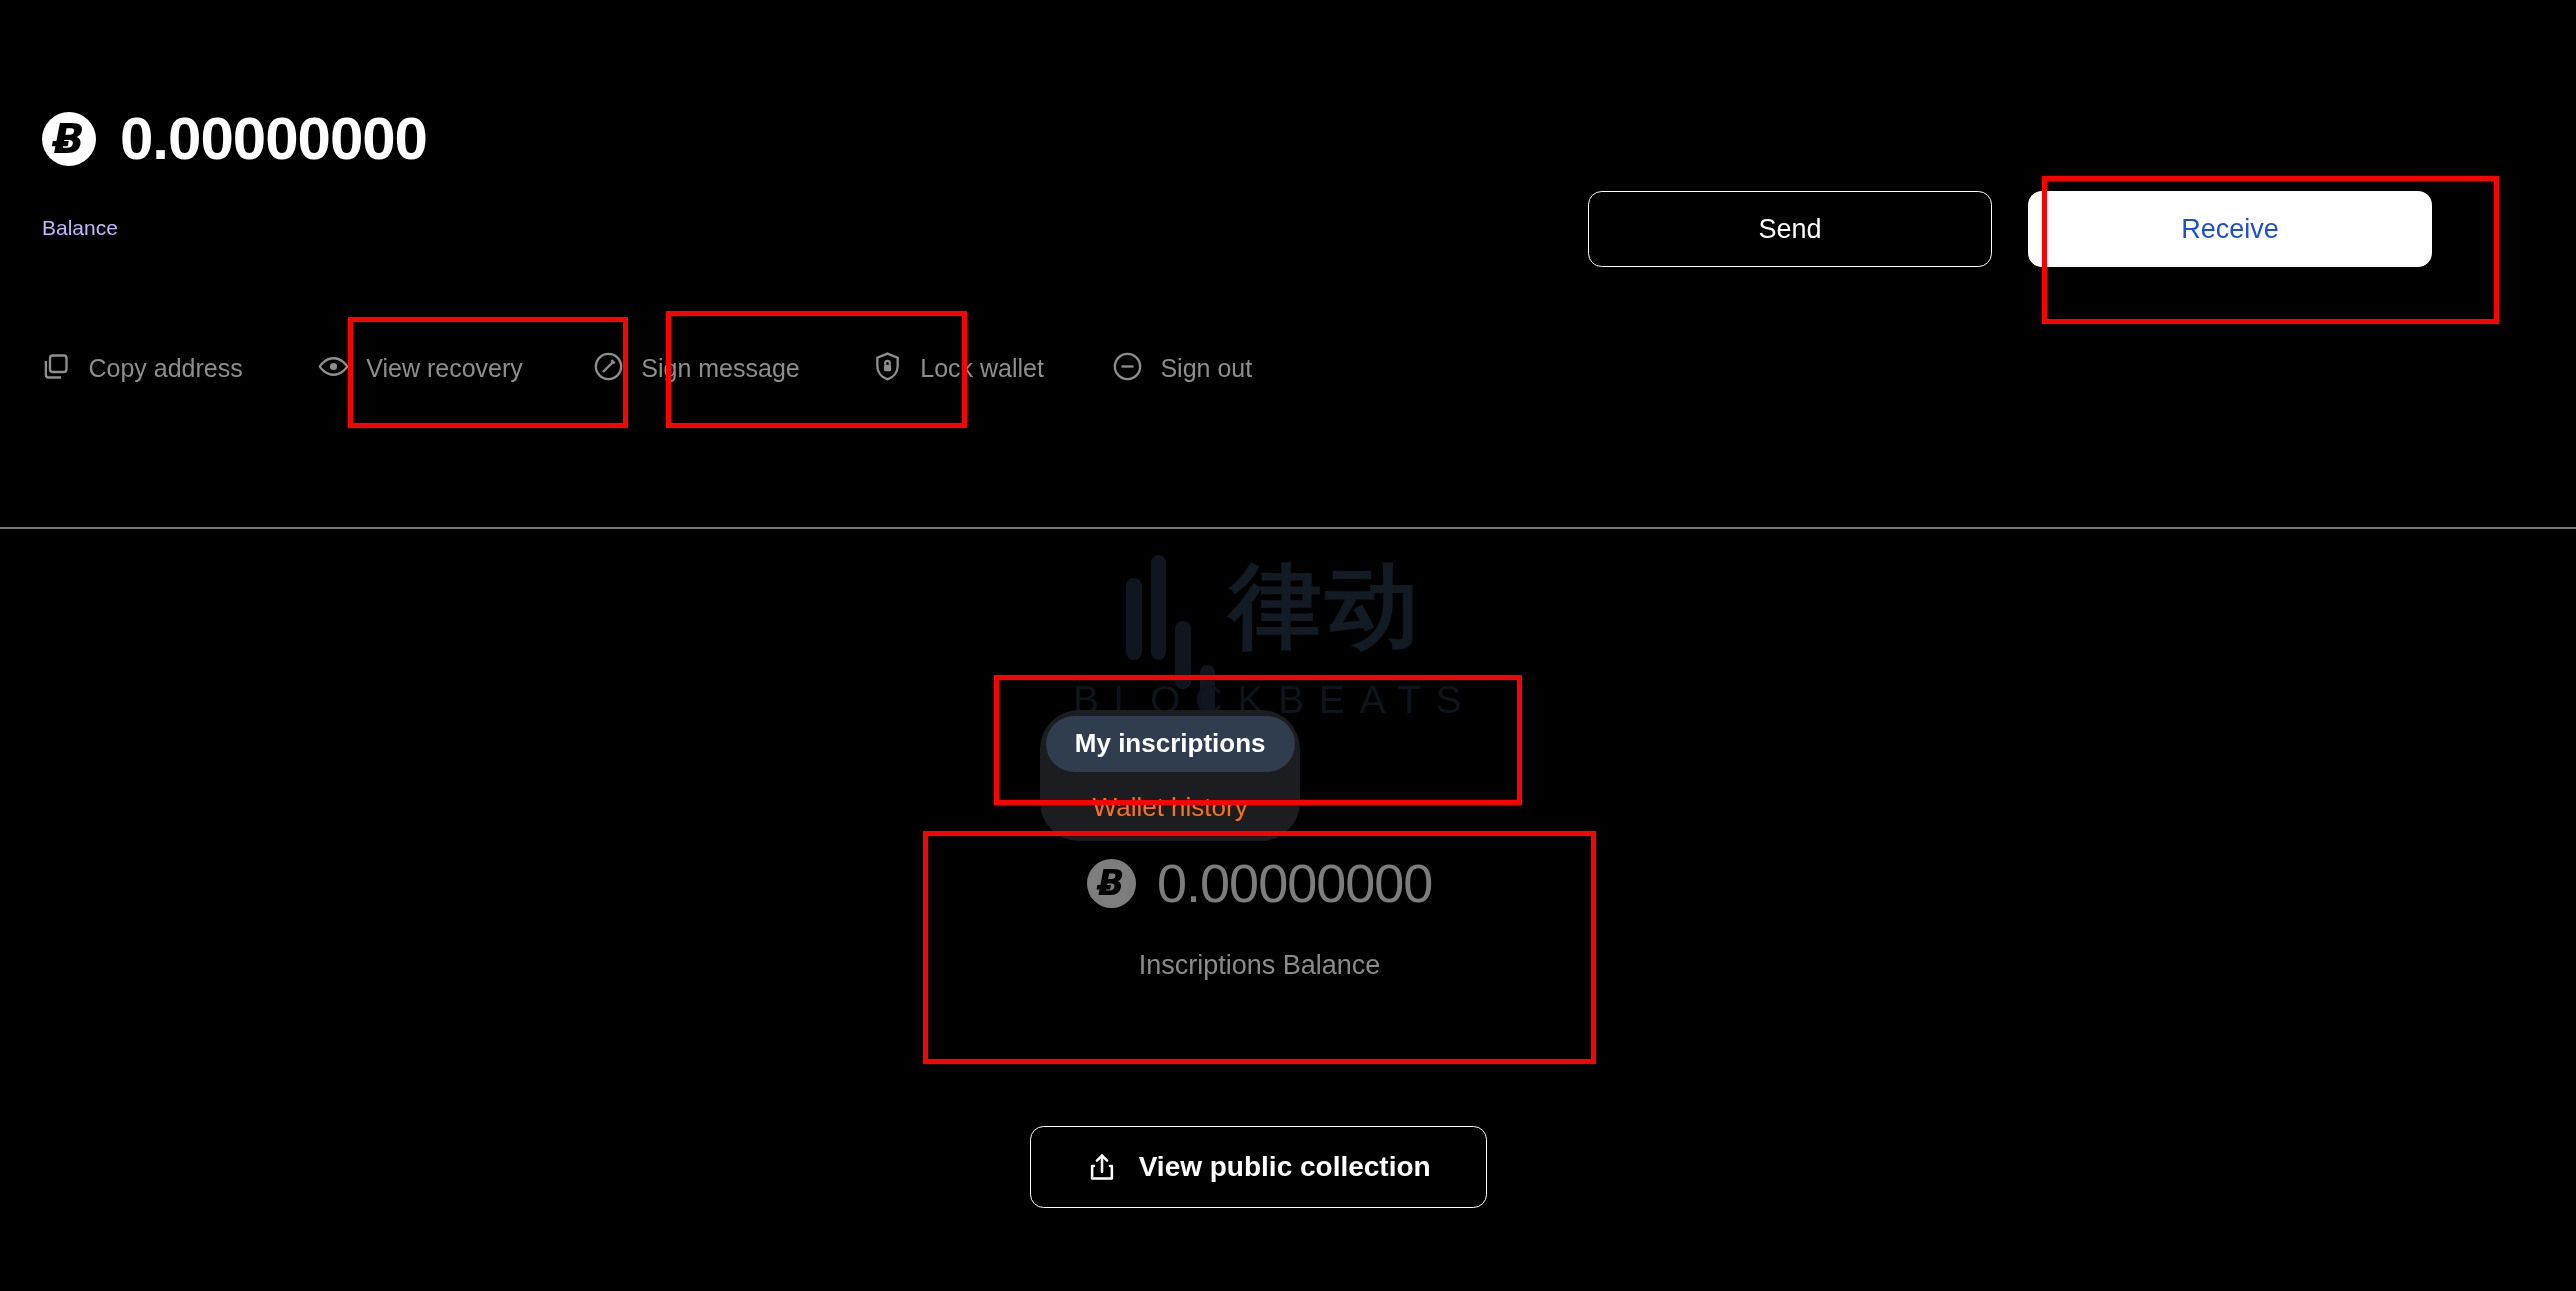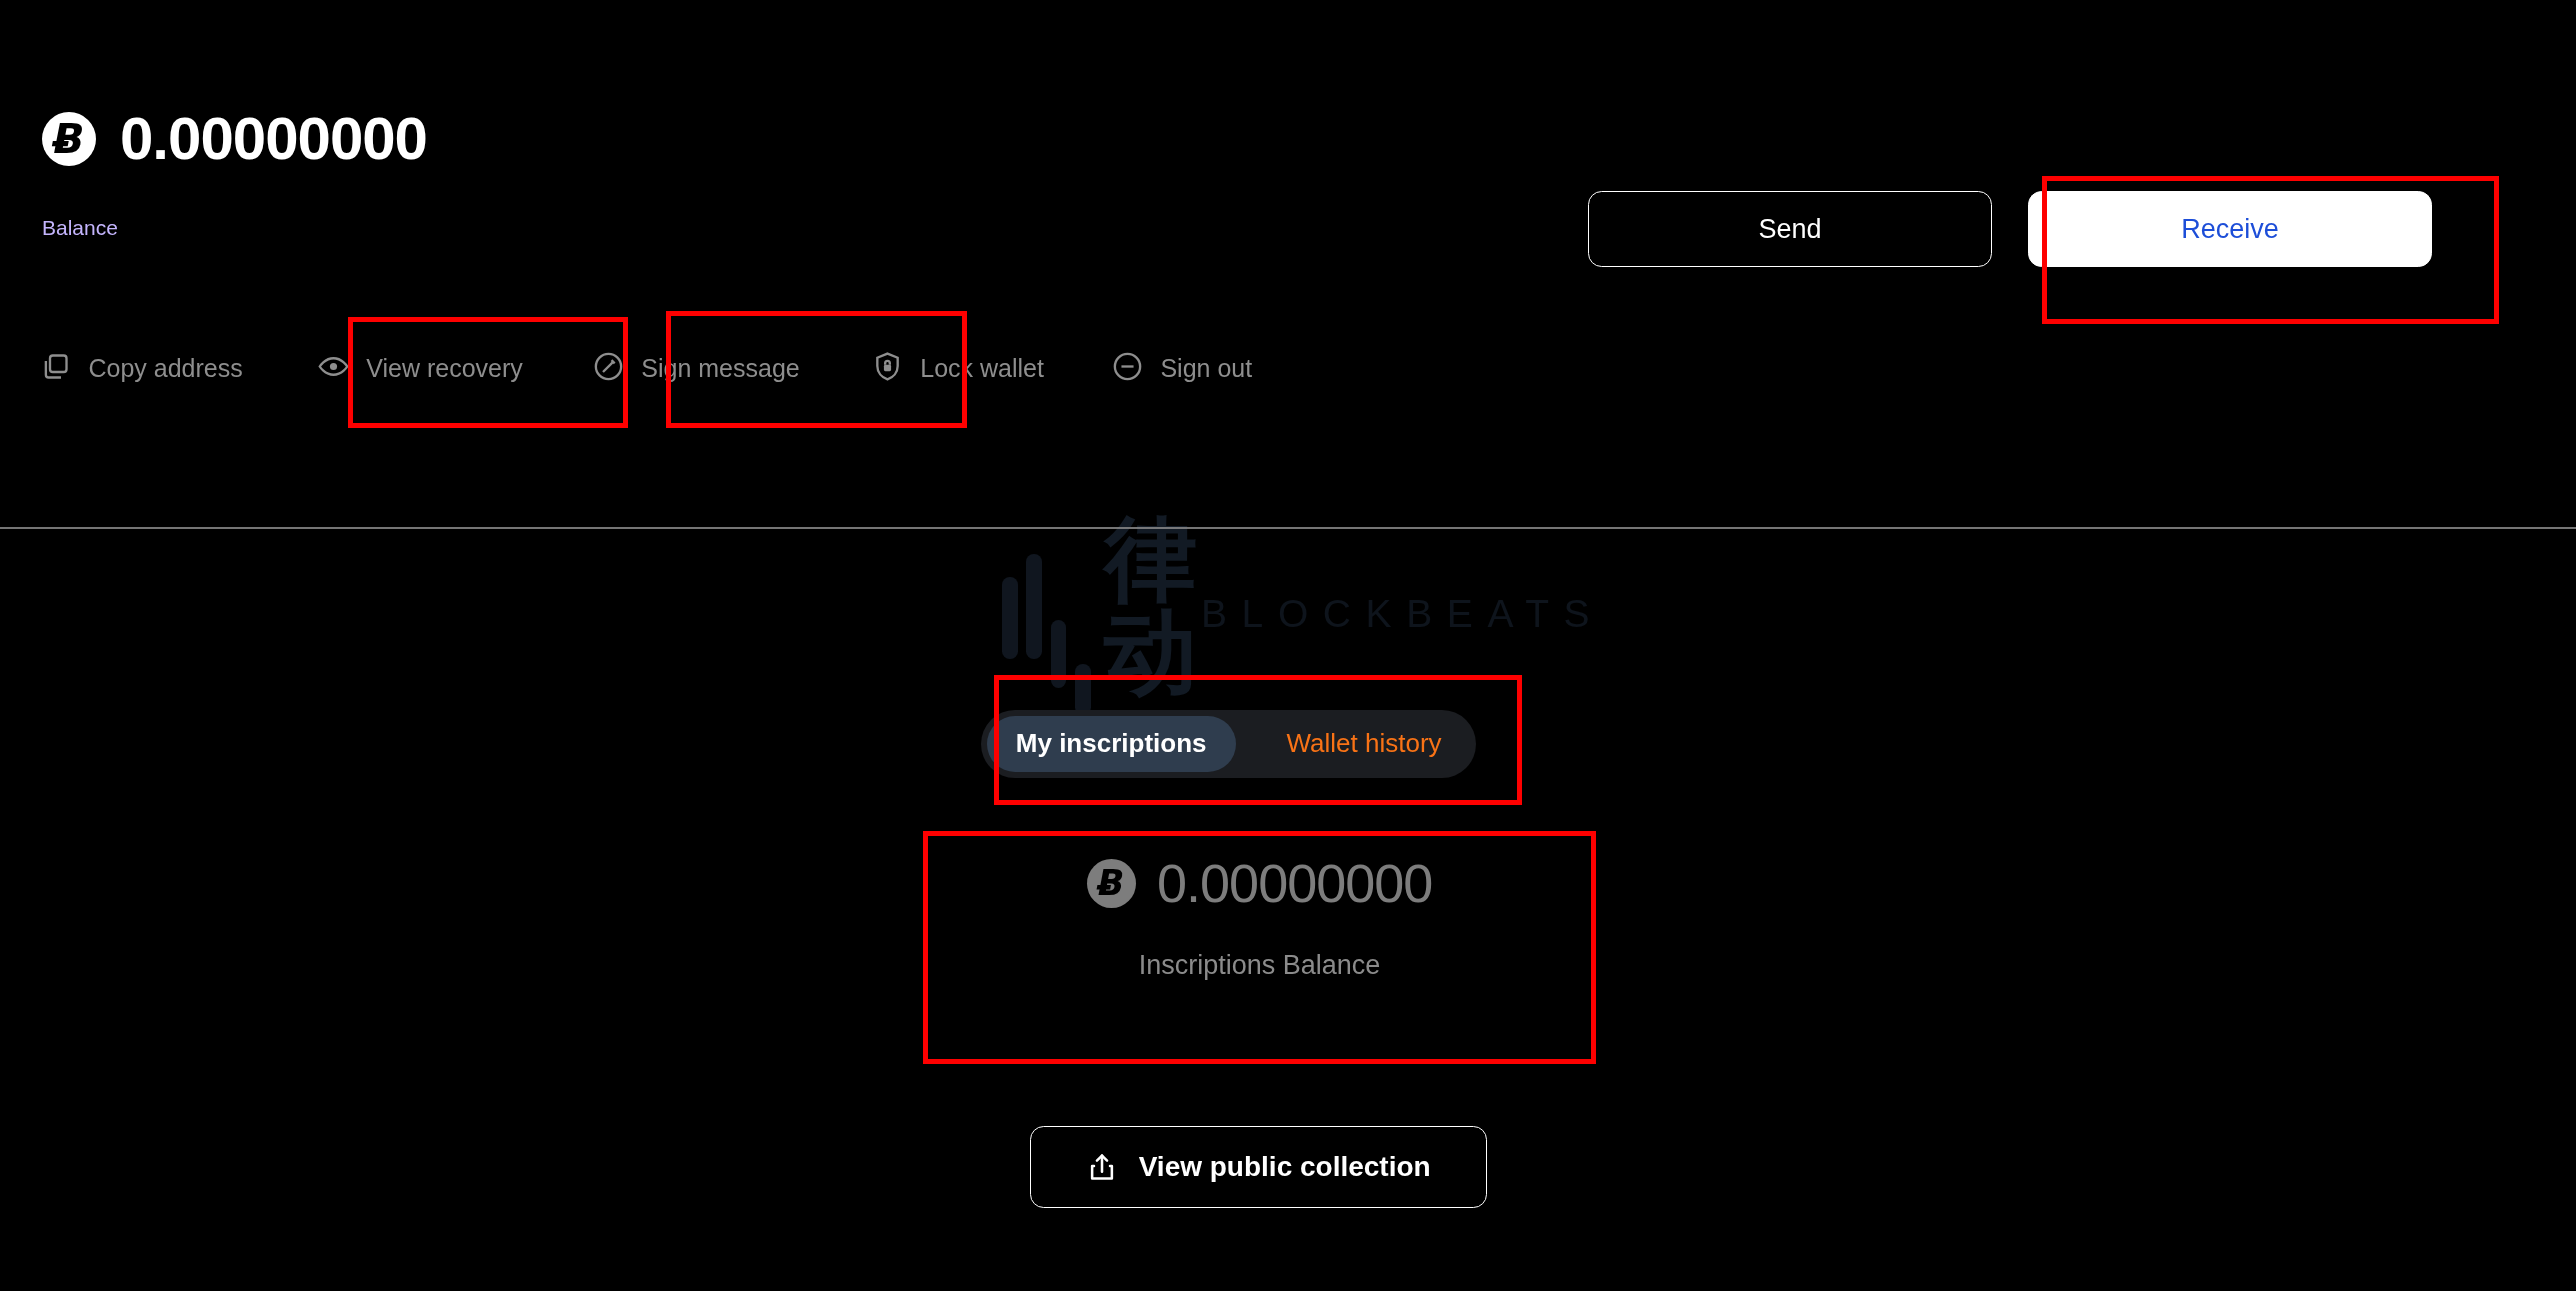--- a/index.html
+++ b/index.html
@@ -6,23 +6,23 @@
   html, body {
     width:2576px; height:1291px;
     background:#000000;
     font-family:"Liberation Sans", sans-serif;
     overflow:hidden;
   }
   #root { position:relative; width:2576px; height:1291px; background:#000; }
 
   
   .watermark{
-    position:absolute; left:1002px; top:513px;
+    position:absolute; left:1002px; top:553px;
     width:545px; height:185px;
-    display:flex; flex-direction:row; align-items:center;
+    display:flex; flex-direction:column; align-items:center;
     pointer-events:none; user-select:none;
   }
   .wm-row{ display:flex; align-items:center; gap:13.6px; }
   .wm-bars{ display:flex; align-items:flex-end; gap:8.8px; height:107px; }
   .wm-bars i{ display:block; width:15.6px; background:#10161f; border-radius:7.8px; }
   .wm-bars i:nth-child(1){ height:82px; }
   .wm-bars i:nth-child(2){ height:105px; }
   .wm-bars i:nth-child(3){ height:68px; margin-bottom:-29px;}
   .wm-bars i:nth-child(4){ height:51px; margin-bottom:-56px;}
   .wm-cjk{
@@ -80,23 +80,23 @@
   .a-sign{ margin-right:71px; }
   .a-lock{ margin-right:67px; }
 
   .divider{
     position:absolute; left:0; top:527px; width:2576px; height:1.9px;
     background:#8a8a8a; opacity:.85;
   }
 
   
   .tabs{
-    position:absolute; left:981px; top:710px;
+    position:absolute; left:1040px; top:710px;
     display:flex; align-items:center;
-    background:#1b1d21; border-radius:39px; padding:5.8px; gap:22px;
+    background:#1b1d21; border-radius:39px; padding:5.8px; gap:7px;flex-direction:column;
   }
   .tab{
     padding:12.6px 29px; border-radius:33px;
     font-size:26px; font-weight:700; cursor:pointer; white-space:nowrap;
   }
   .tab.active{ background:#2f3d4e; color:#ffffff; }
   .tab.inactive{ background:transparent; color:#f97316; font-weight:400; }
 
   
   .insc{

